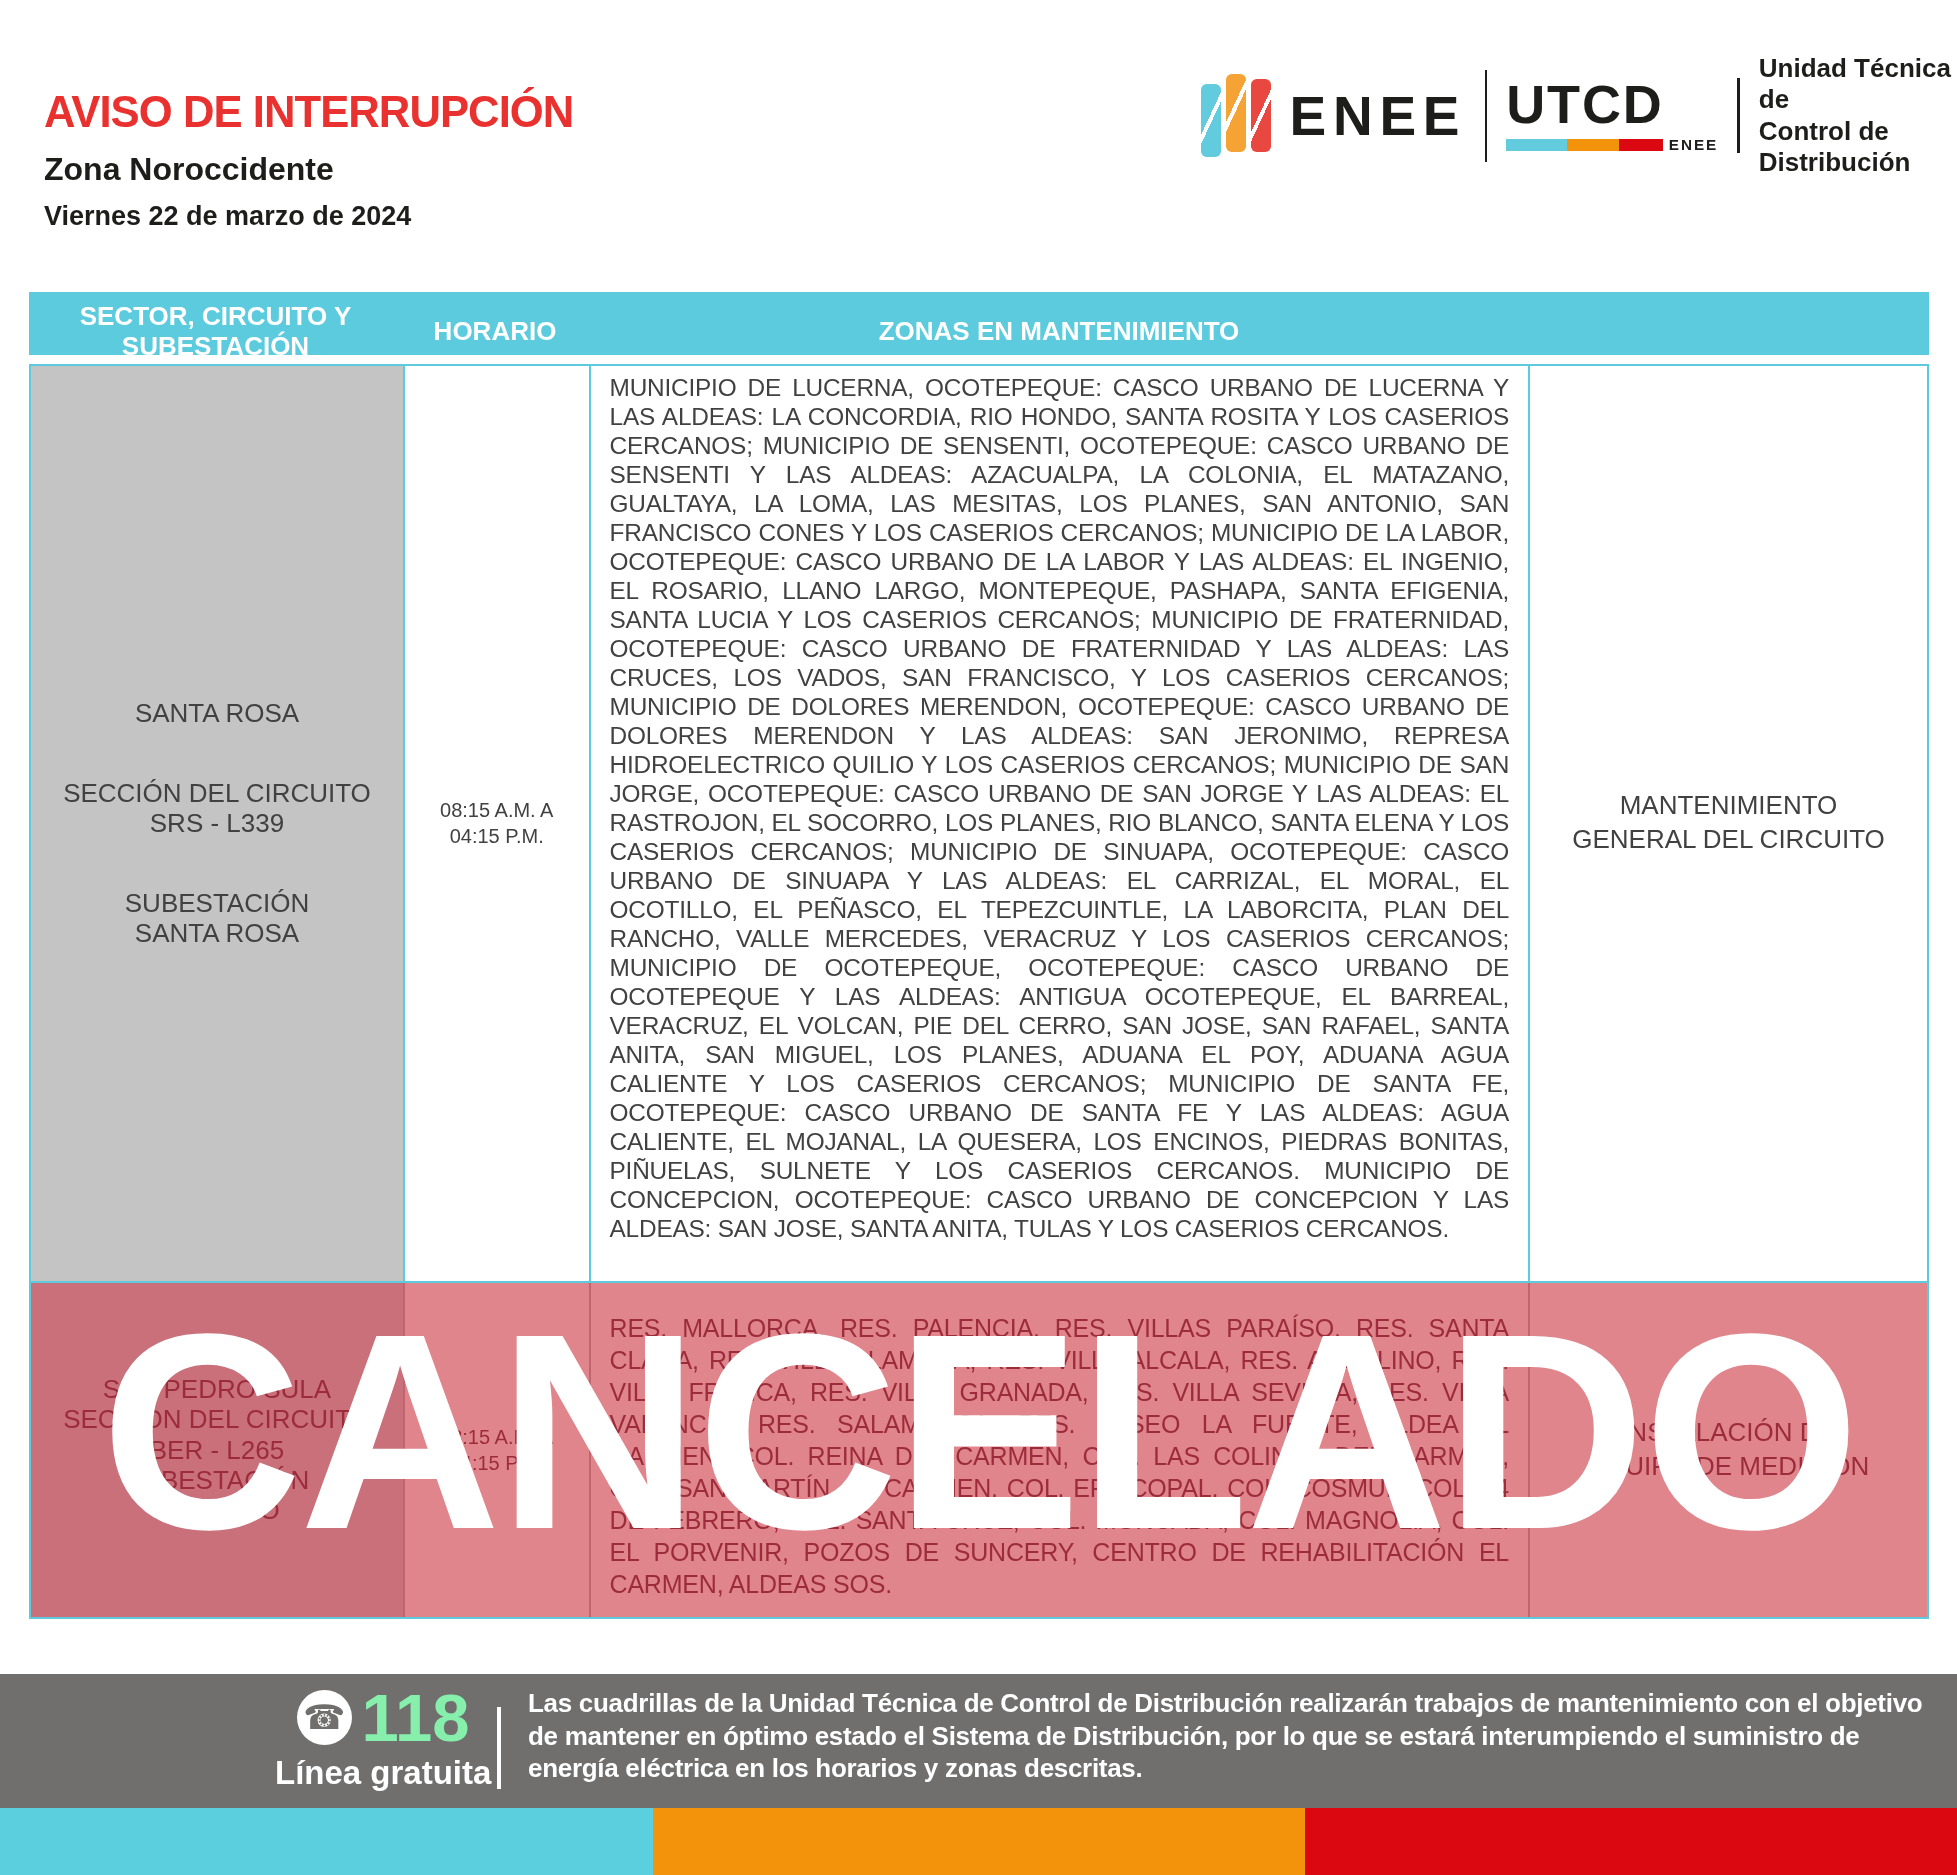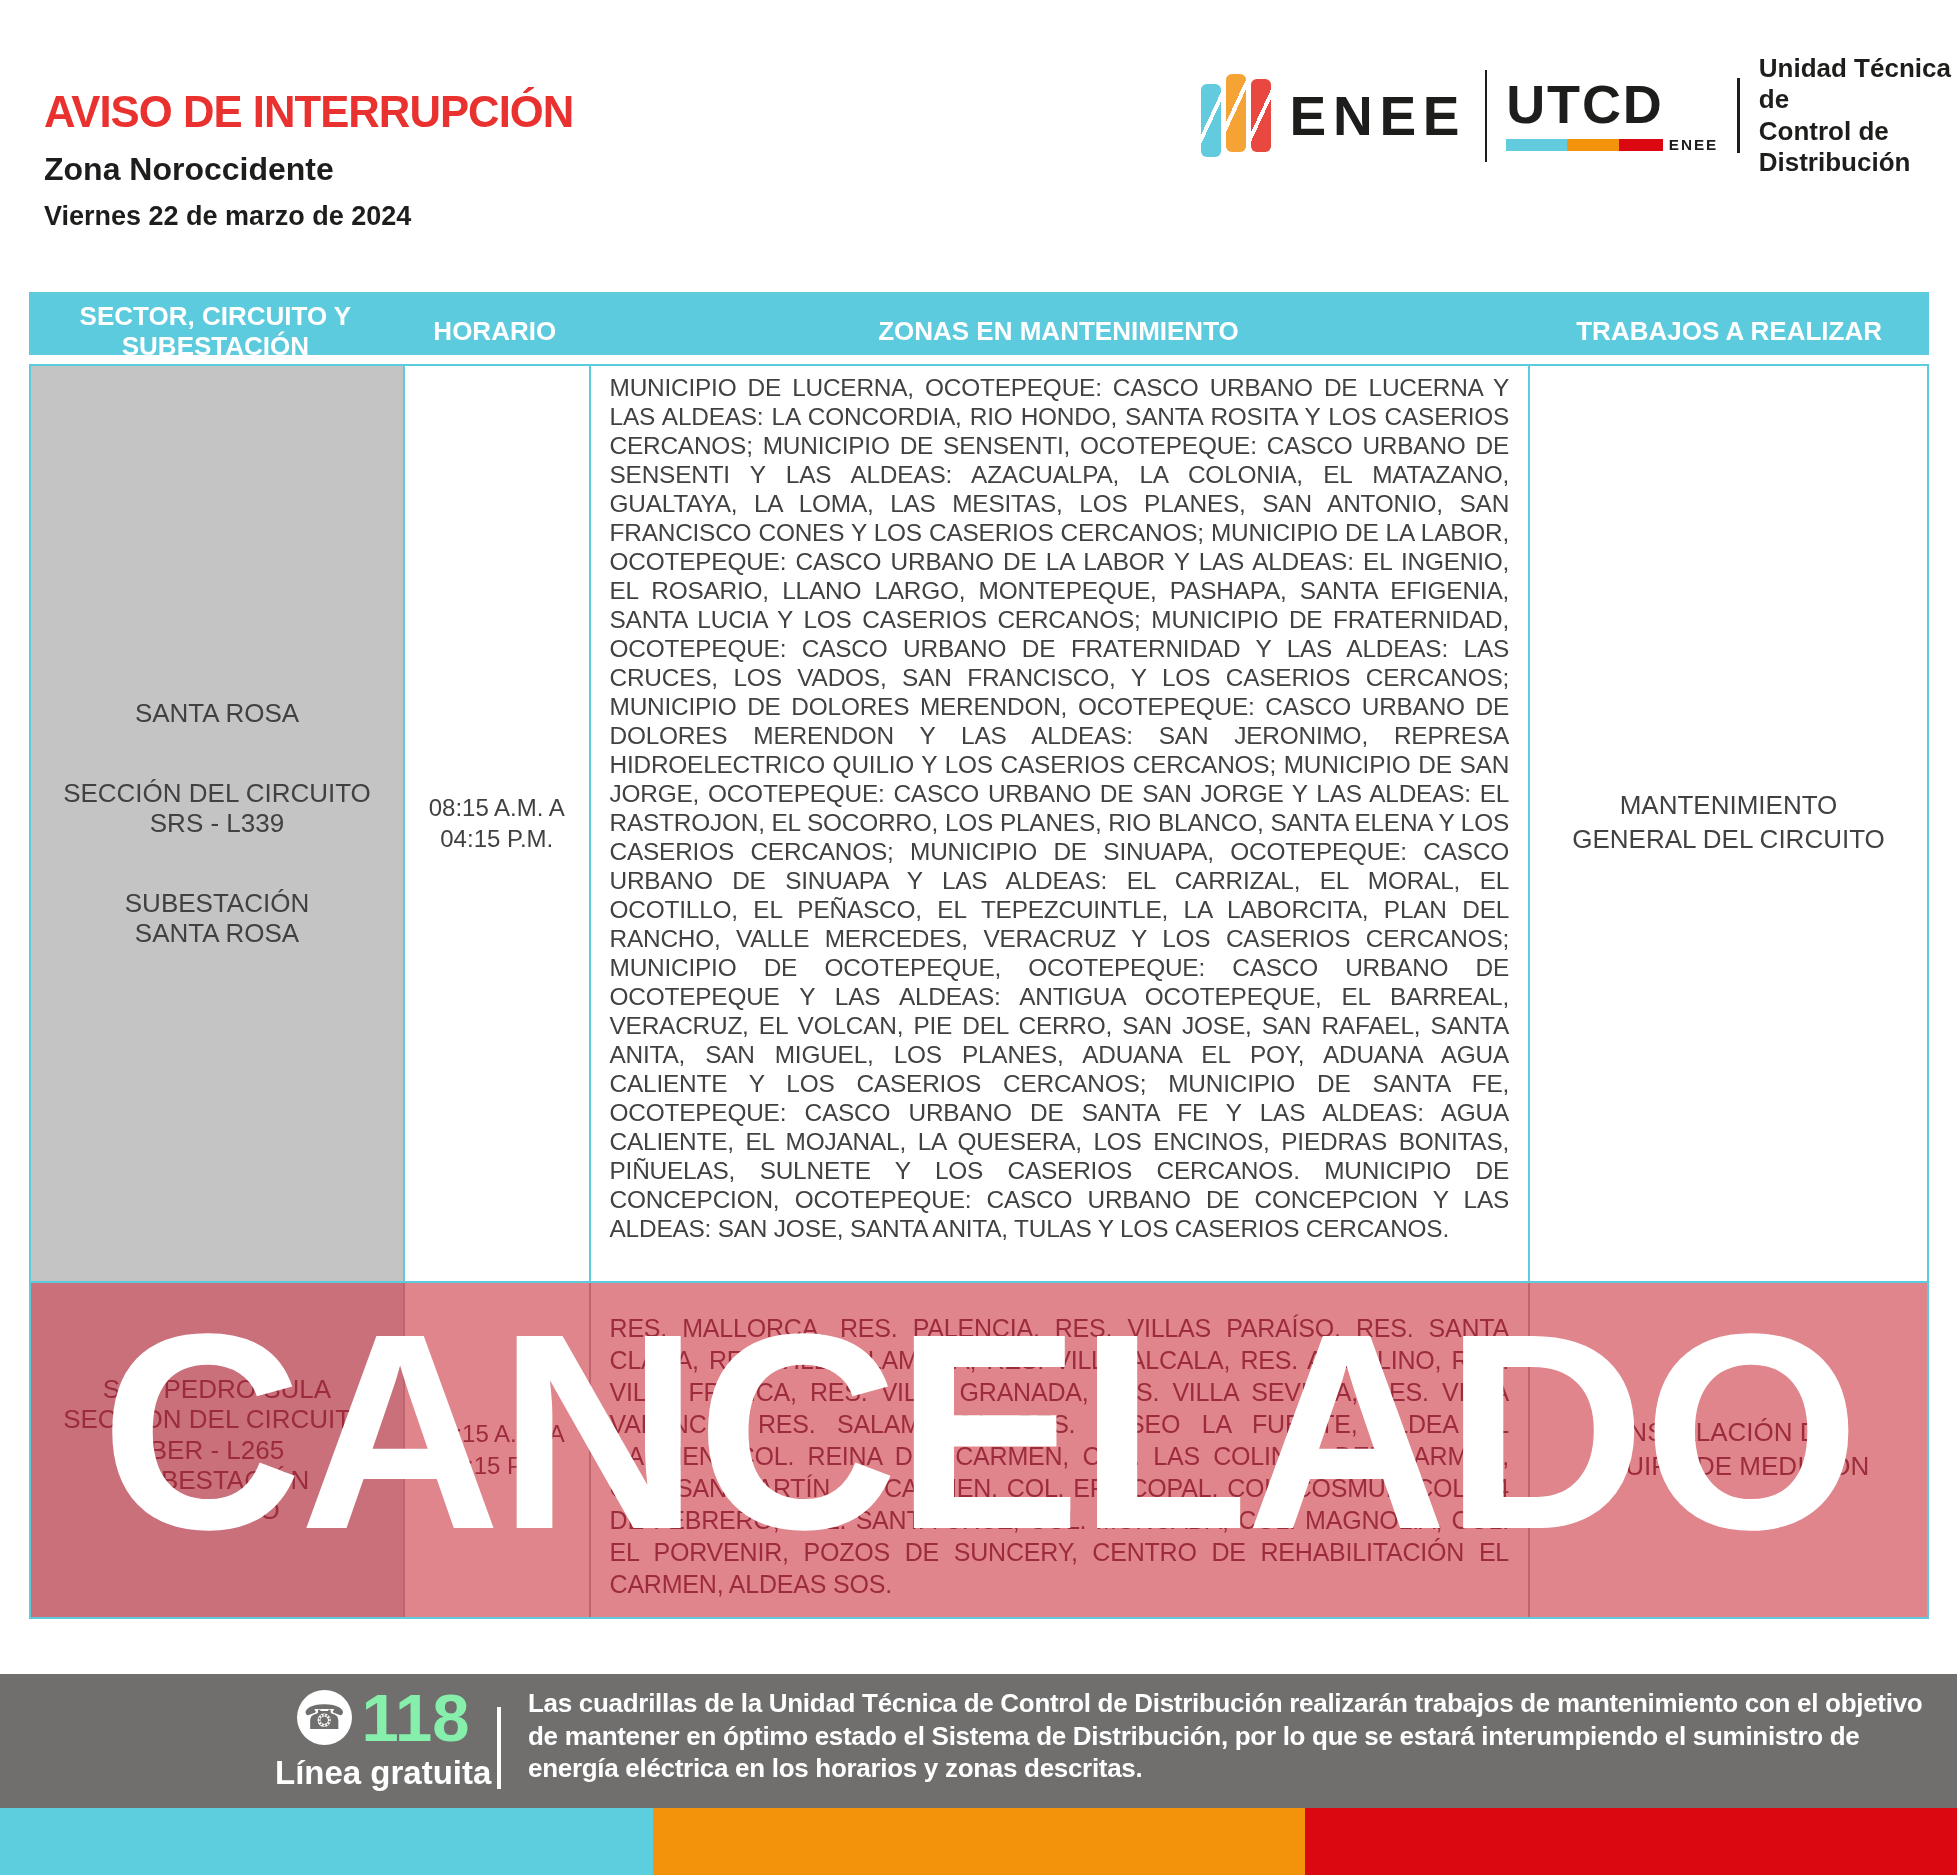--- a/index.html
+++ b/index.html
@@ -45,21 +45,21 @@
   .row2{height:334px;color:#9C2C3B;}
   .cell{box-sizing:border-box;}
   .row .cell + .cell{border-left:2.9px solid #5CCBDE;}
   .row2 .cell + .cell{border-left:2.9px solid rgba(120,30,40,.30);}
   .sector{display:flex;flex-direction:column;align-items:center;justify-content:center;
           text-align:center;font-size:26px;line-height:1.16;}
   .row1 .sector{background:#C5C4C4;gap:50px;}
   .row2 .sector{background:#C9707A;}
   .row2 .horario,.row2 .zonas,.row2 .trabajos{background:#E0858B;}
   .horario{display:flex;align-items:center;justify-content:center;text-align:center;
-           font-size:24px;line-height:1.3;padding:0 10px;}
+           font-size:20px;line-height:1.3;padding:0 10px;}
   .zonas{padding:7.6px 19px;font-size:24.4px;line-height:29px;letter-spacing:-0.2px;
          text-align:justify;overflow:hidden;}
   .row2 .zonas{padding-top:29px;font-size:25px;line-height:32px;}
   .trabajos{display:flex;align-items:center;justify-content:center;text-align:center;
             font-size:26px;line-height:1.3;}
   .trabajos span{display:inline-block;}
   .row1 .trabajos span{max-width:344px;}
   .row2 .trabajos span{max-width:306px;}
 
   
@@ -115,21 +115,20 @@
     <div class="unit-text pre">Unidad Técnica de
 Control de Distribución</div>
   </div>
 
   <div class="table">
     <div class="thead">
       <div class="th w1 pre">SECTOR, CIRCUITO Y
 SUBESTACIÓN</div>
       <div class="th w2">HORARIO</div>
       <div class="th w3">ZONAS EN MANTENIMIENTO</div>
-      <div class="th w4">TRABAJOS A REALIZAR</div>
     </div>
     <div class="tbody">
 
       <div class="row row1">
         <div class="cell sector w1">
           <div class="pre">SANTA ROSA</div>
           <div class="pre">SECCIÓN DEL CIRCUITO
 SRS - L339</div>
           <div class="pre">SUBESTACIÓN
 SANTA ROSA</div>

